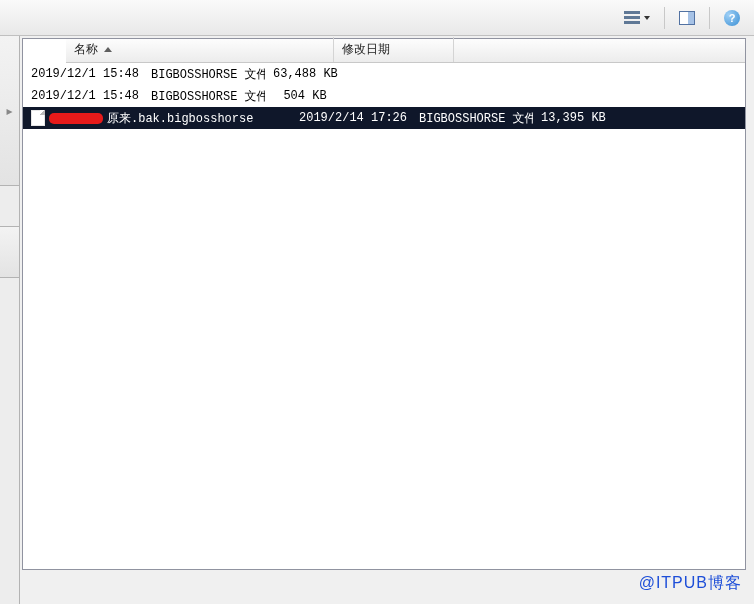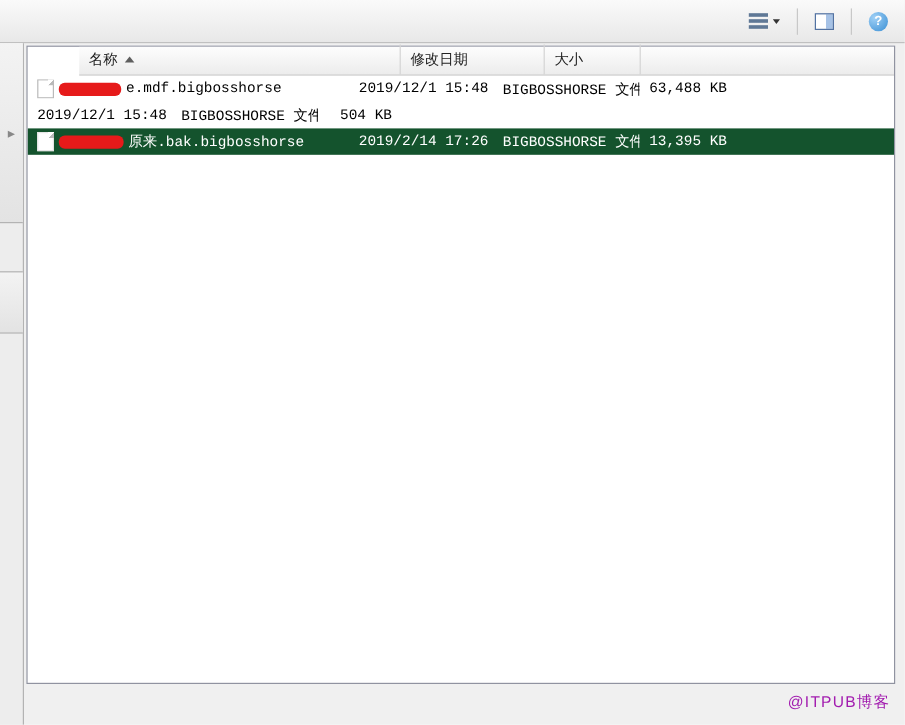--- a/index.html
+++ b/index.html
@@ -137,21 +137,21 @@
     }
     .rows { flex: 1; overflow: auto; }
     .file-row {
       display: flex;
       height: 22px;
       align-items: center;
       font-size: 12px;
       font-family: Consolas, "Courier New", monospace;
     }
     .file-row.selected {
-      background: #14532d;
+      background: #0f172a;
       color: #fff;
     }
     .file-row .cell { padding: 0 8px; overflow: hidden; white-space: nowrap; }
     .file-row .cell-name { width: 268px; display: flex; align-items: center; gap: 4px; }
     .file-row .cell-date { width: 120px; text-align: center; }
     .file-row .cell-type { width: 122px; text-align: right; }
     .file-row .cell-size { width: 80px; text-align: center; }
     .file-icon {
       width: 14px; height: 16px;
       border: 1px solid #bababa;
@@ -173,22 +173,22 @@
       height: 11px;
       flex-shrink: 0;
     }
     .fname-suffix {
       color: inherit;
     }
     .watermark {
       position: absolute;
       right: 12px;
       bottom: 10px;
-      color: #a21caf;
-      font-size: 13px;
+      color: #1d4ed8;
+      font-size: 16px;
       letter-spacing: 1px;
     }
   </style>
 </head>
 <body>
 
 <div class="toolbar">
   <div class="toolbar-btn">
     <span class="view-icon"></span>
     <span class="dropdown-arrow"></span>
@@ -211,33 +211,25 @@
 
   <div class="file-panel">
     <div class="header-row">
       <div class="header-cell col-name">
         <span>名称</span>
         <span class="sort-arrow"></span>
       </div>
       <div class="header-cell col-date">
         <span>修改日期</span>
       </div>
-      <div class="header-cell col-size">
-        <span>大小</span>
-      </div>
       <div class="header-cell col-extra"></div>
     </div>
 
     <div class="rows" id="rows-container">
         <div class="file-row">
-          <div class="cell cell-name">
-            <span class="file-icon"></span>
-            <span class="redact" style="width: 52px;"></span>
-            <span class="fname-suffix">e.mdf.bigbosshorse</span>
-          </div>
           <div class="cell cell-date">2019/12/1 15:48</div>
           <div class="cell cell-type">BIGBOSSHORSE 文件</div>
           <div class="cell cell-size">63,488 KB</div>
         </div>
         <div class="file-row">
           <div class="cell cell-date">2019/12/1 15:48</div>
           <div class="cell cell-type">BIGBOSSHORSE 文件</div>
           <div class="cell cell-size">504 KB</div>
         </div>
         <div class="file-row selected">

